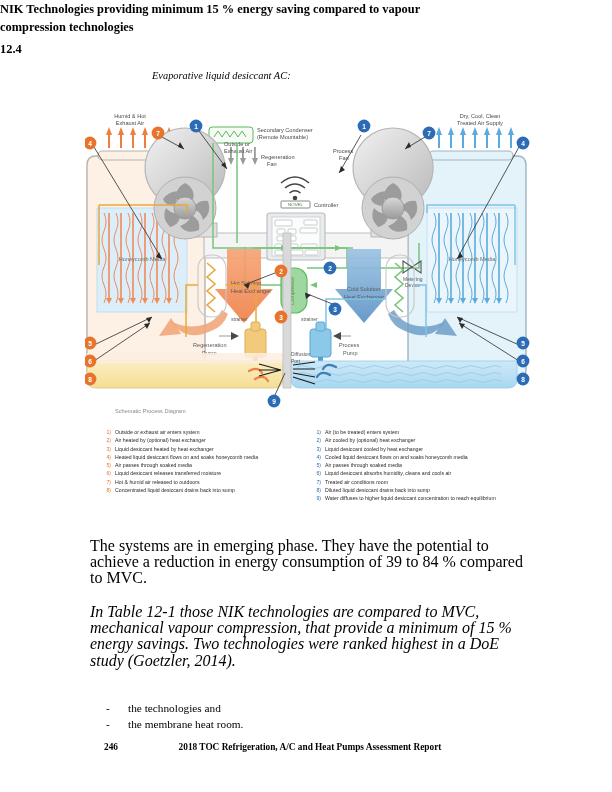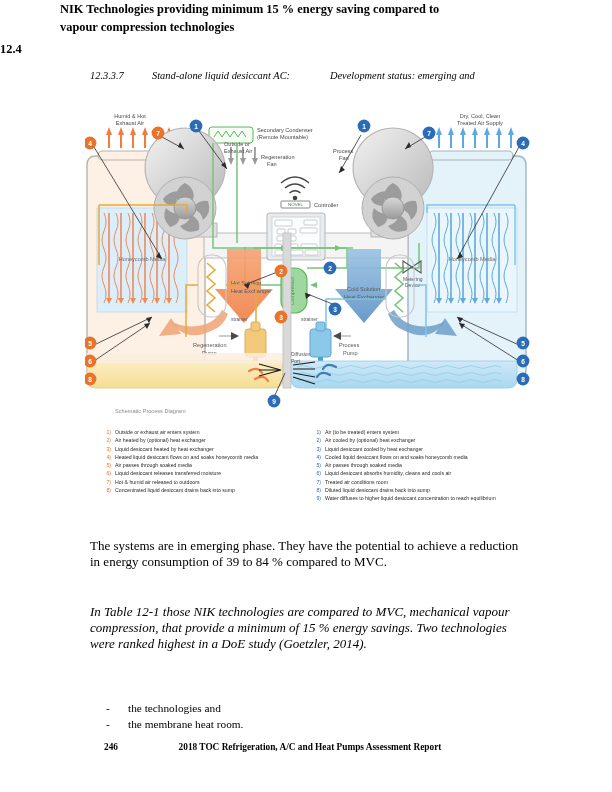--- a/index.html
+++ b/index.html
@@ -15,25 +15,25 @@
   .sec-head .row{display:flex;}
   .sec-head .num{width:62px;flex:0 0 62px;}
   .sec-head .t1{width:178px;flex:0 0 178px;}
   .sec-head .t2{flex:1;}
 
   
   .figure{position:absolute;left:85px;top:113px;width:445px;height:415px;}
   .fig-svg{position:absolute;left:0;top:0;}
 
   
-  .body-text{position:absolute;font-size:13px;line-height:16.2px;text-align:left;}
+  .body-text{position:absolute;font-size:16px;line-height:16.2px;text-align:left;}
   #para1{left:90px;top:538px;width:438px;}
   #h24{left:90px;top:588px;width:440px;font-weight:bold;font-size:12.4px;line-height:18px;}
   #h24 .hn{position:absolute;left:0;top:0;margin-top:40px;}
-  #h24 .ht{margin-left:60px;display:block;}
+  #h24 .ht{display:block;}
   #para2{left:90px;top:604px;width:438px;font-style:italic;}
   #para3{left:90px;top:683px;width:438px;}
   .bullets{position:absolute;left:90px;top:700px;width:438px;font-size:11.3px;line-height:16.2px;}
   .bullets .li{display:flex;}
   .bullets .dash{width:38px;flex:0 0 38px;text-align:left;padding-left:16px;box-sizing:border-box;}
   .footer{position:absolute;left:90px;top:742px;width:440px;font-size:9.3px;font-weight:bold;}
   .footer .pg{position:absolute;left:14px;top:0;}
   .footer .ft{position:absolute;left:0;top:0;width:440px;text-align:center;}
 
   
@@ -46,26 +46,22 @@
   #legendR{left:308px;top:428px;width:222px;}
   #legendR .n{color:#2b6cb5;}
 </style>
 </head>
 <body>
 
 <div class="page">
 
   <div class="sec-head">
     <div class="row">
-      <span class="num">12.3.3.7</span>
-      <span class="t1">Stand-alone liquid desiccant AC:</span>
-      <span class="t2">Development status: emerging and</span>
-    </div>
-    <div class="row">
       <span class="num"></span>
+      <span class="t1">Evaporative liquid desiccant AC:</span>
     </div>
   </div>
 
   <div class="figure">
     <svg class="fig-svg" width="445" height="310" viewBox="0 0 445 310">
       <defs>
         <linearGradient id="fanG" x1="0" y1="0" x2="1" y2="1">
           <stop offset="0" stop-color="#f2f2f2"></stop>
             <stop offset="1" stop-color="#b9b9b9"></stop>
         </linearGradient>

